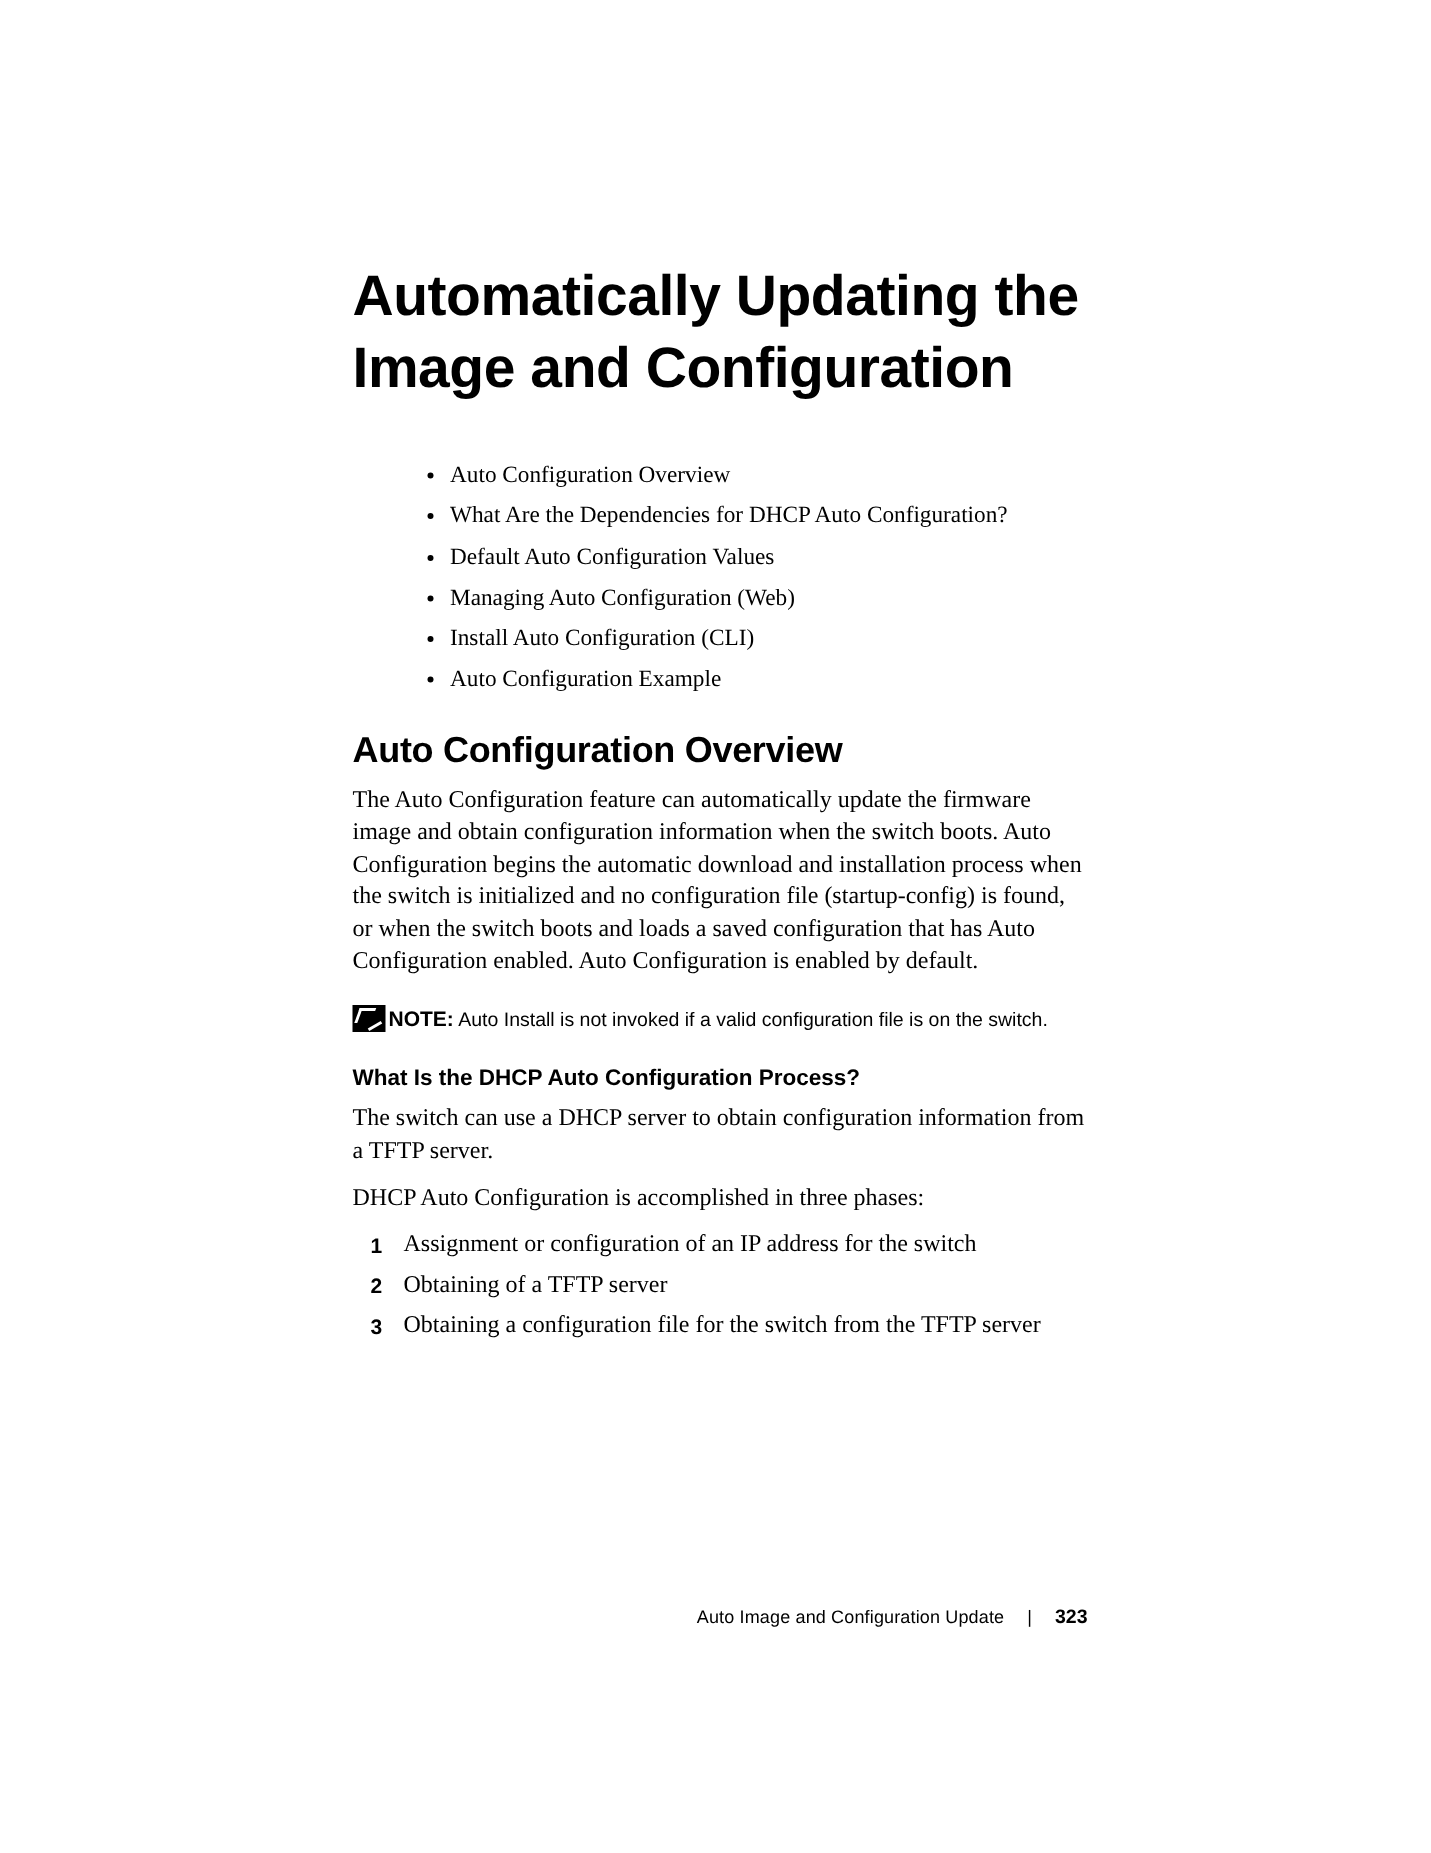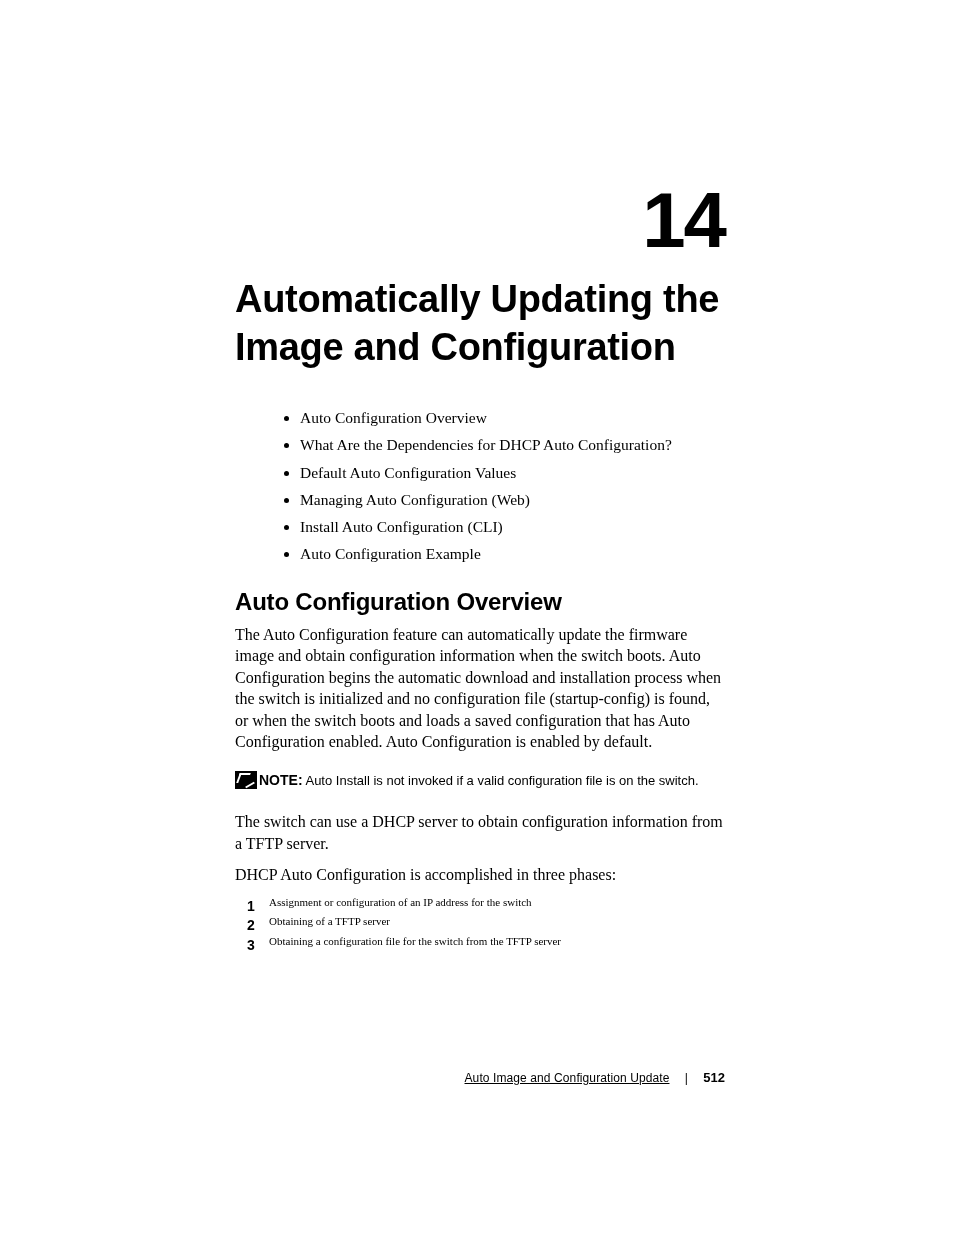--- a/index.html
+++ b/index.html
@@ -112,21 +112,21 @@
     margin: 0 0 8px 0;
   }
   ol.phases {
     list-style: none;
     counter-reset: ph;
     padding-left: 34px;
     margin: 0 0 0 0;
   }
   ol.phases li {
     counter-increment: ph;
-    font-size: 11px;
+    font-size: 16px;
     line-height: 1.5;
     margin: 3px 0;
     position: relative;
   }
   ol.phases li::before {
     content: counter(ph);
     font-family: Arial, sans-serif;
     font-weight: 700;
     font-size: 14px;
     position: absolute;
@@ -137,38 +137,36 @@
     position: absolute;
     left: 235px;
     top: 1070px;
     width: 490px;
     font-family: Arial, sans-serif;
     font-size: 12px;
     text-align: right;
   }
   .footer .sect {
     letter-spacing: 0.1px;
-    text-decoration: underline;
   }
   .footer .sep {
     display: inline-block;
     margin: 0 12px;
     color: #000;
   }
   .footer .pnum {
     font-weight: 700;
     font-size: 13px;
   }
 </style>
 </head>
 <body>
 
 <div class="page">
 
-  <div class="chapnum">14</div>
 
   <h1 class="chaptitle">Automatically Updating the Image and Configuration</h1>
 
 
   <ul class="topics">
     <li>Auto Configuration Overview</li>
     <li>What Are the Dependencies for DHCP Auto Configuration?</li>
     <li>Default Auto Configuration Values</li>
     <li>Managing Auto Configuration (Web)</li>
     <li>Install Auto Configuration (CLI)</li>
@@ -180,30 +178,31 @@
   <p class="para">The Auto Configuration feature can automatically update the firmware image and obtain configuration information when the switch boots. Auto Configuration begins the automatic download and installation process when the switch is initialized and no configuration file (startup-config) is found, or when the switch boots and loads a saved configuration that has Auto Configuration enabled. Auto Configuration is enabled by default.</p>
 
   <div class="note-row">
     <span class="note-icon"></span>
     <span class="note-text">
       <span class="nlabel">NOTE:</span>
       <span>Auto Install is not invoked if a valid configuration file is on the switch.</span>
     </span>
   </div>
 
+  <h3 class="sub-h">What Is the DHCP Auto Configuration Process?</h3>
 
   <p class="para" style="margin-bottom:10px">The switch can use a DHCP server to obtain configuration information from a TFTP server.</p>
 
   <p class="para" style="margin-bottom:8px">DHCP Auto Configuration is accomplished in three phases:</p>
 
   <ol class="phases">
     <li>Assignment or configuration of an IP address for the switch</li>
     <li>Obtaining of a TFTP server</li>
     <li>Obtaining a configuration file for the switch from the TFTP server</li>
   </ol>
 
 </div>
 
 <div class="footer">
   <span class="sect">Auto Image and Configuration Update</span>
   <span class="sep">|</span>
-  <span class="pnum">512</span>
+  <span class="pnum">323</span>
 </div>
 
 </body></html>

